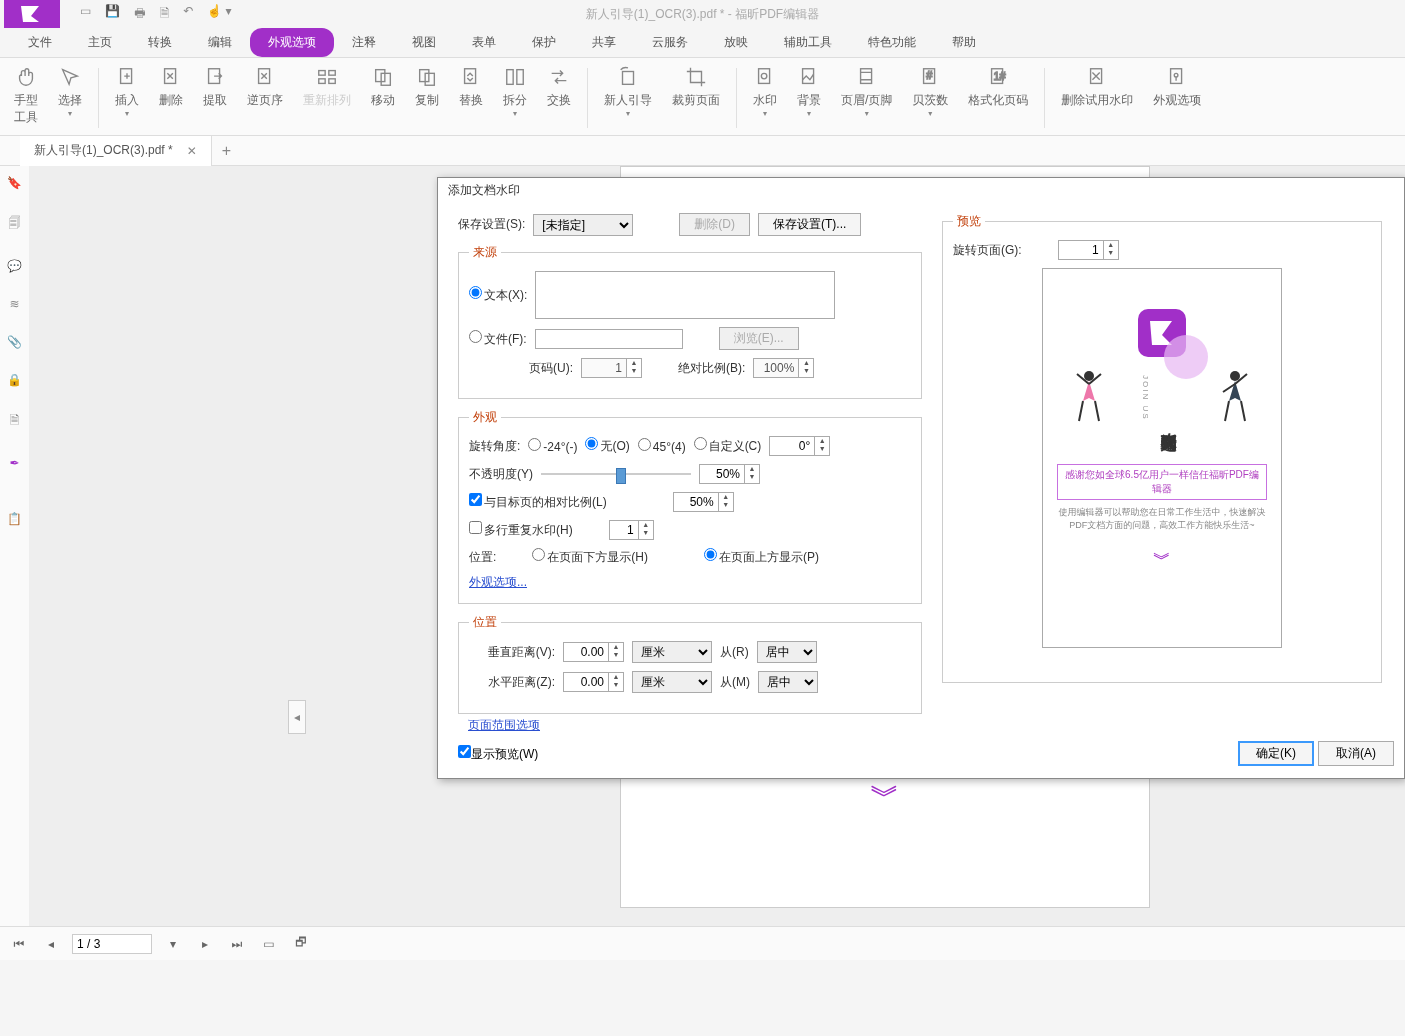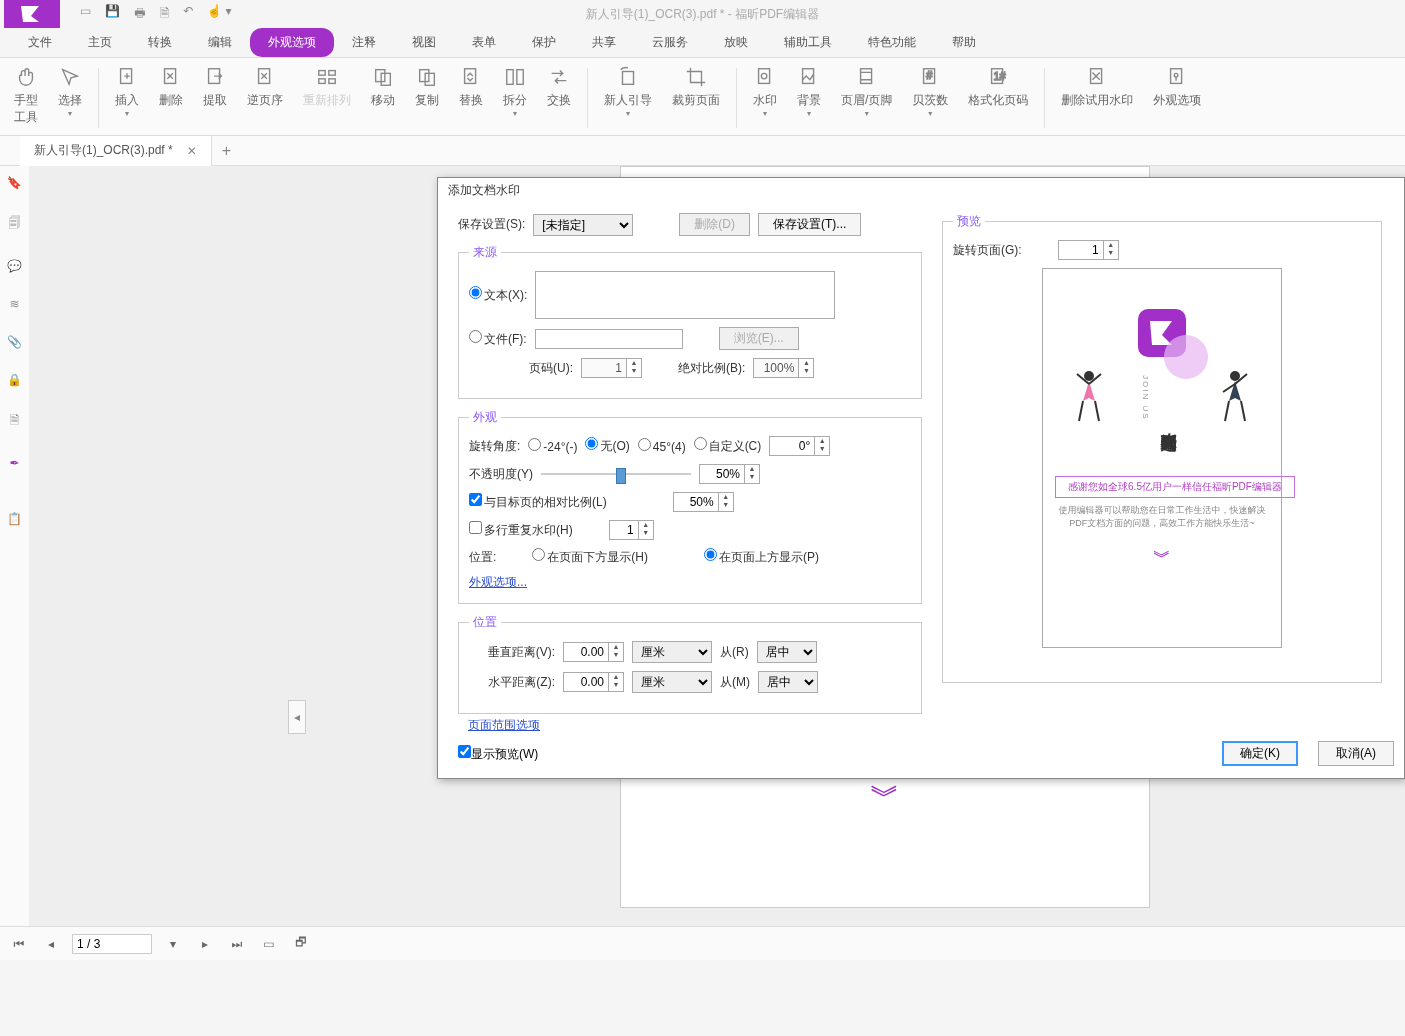--- a/index.html
+++ b/index.html
@@ -45,21 +45,21 @@
 .statusbar .sbtn { width: 22px; height: 22px; display: flex; align-items:center; justify-content:center; cursor:pointer; }
 
 
 .dialog { position: absolute; left: 437px; top: 177px; width: 968px; height: 602px; background: #fff; border: 1px solid #888; box-shadow: 2px 2px 8px rgba(0,0,0,0.3); }
 .dlg-title { padding: 4px 10px; font-size: 12px; color: #333; }
 .dlg-body { padding: 10px 20px; display: flex; gap: 20px; }
 .dlg-left { width: 464px; }
 .dlg-right { width: 440px; }
 
 fieldset { border: 1px solid #ccc; margin-bottom: 10px; padding: 10px 10px 12px 10px; position: relative; }
-legend { font-size: 12px; color: #8b5cf6; padding: 0 4px; background: #fff; }
+legend { font-size: 12px; color: #c2410c; padding: 0 4px; background: #fff; }
 .frow { display: flex; align-items: center; gap: 8px; margin-bottom: 8px; flex-wrap: wrap; }
 .frow label { font-size: 12px; color: #333; }
 .frow input[type=text], .frow select, .frow textarea { border: 1px solid #aaa; padding: 2px 4px; font-size: 12px; }
 .frow input[type=radio], .frow input[type=checkbox] { margin-right: 2px; }
 .num-input { display:inline-flex; border:1px solid #aaa; }
 .num-input input { border:none; width:44px; padding:2px 4px; text-align:right; }
 .num-input .spinners { display:flex; flex-direction:column; border-left:1px solid #aaa; }
 .num-input .spinners span { font-size:7px; width:14px; text-align:center; cursor:pointer; line-height:8px; color:#555; }
 button.btn { border: 1px solid #aaa; background: #f5f5f5; padding: 2px 14px; font-size: 12px; cursor: pointer; }
 button.btn:disabled { color: #aaa; background:#f0f0f0; }
@@ -74,21 +74,21 @@
 
 
 .preview-box { border: 1px solid #aaa; width: 240px; height: 380px; margin: 0 auto; background:#fff; position:relative; padding: 20px 12px; }
 .prev-logo { width: 48px; height: 48px; background:#a12fc8; margin: 20px auto 0 auto; border-radius: 10px; position:relative; }
 .prev-circle { width:44px; height:44px; background:#e7b7f2; border-radius:50%; position:absolute; right:-22px; bottom:-22px; opacity:0.7;}
 .prev-texts { text-align:center; margin-top: 18px; }
 .prev-big { font-size: 16px; font-weight:bold; writing-mode: vertical-rl; display:inline-block; margin: 0 4px; color:#333;}
 .prev-join { font-size: 8px; letter-spacing:2px; writing-mode: vertical-rl; display:inline-block; color:#999;}
 .prev-people { position:relative; height:0;}
 .prev-people svg { position:absolute; }
-.prev-banner { border: 1px solid #c770e0; color:#b040c0; padding: 3px 6px; font-size:10px; margin: 52px auto 6px auto; text-align:center; width: 240px;}
+.prev-banner { border: 1px solid #c770e0; color:#b040c0; padding: 3px 6px; font-size:10px; margin: 40px auto 6px auto; text-align:center; width: 210px;}
 .prev-desc { font-size:9px; color:#888; text-align:center; line-height:1.5; }
 .prev-arrow { text-align:center; margin-top:14px; color:#a12fc8; font-size:18px; }
 
 
 .bg-doc { position:absolute; left:590px; top:0; width:530px; height:742px; background:#fff; border:1px solid #ccc; }
 .bg-doc .arrows { position:absolute; bottom:90px; left:50%; transform:translateX(-50%); color:#a12fc8; font-size:30px; }
 
 
 .dlg-bottom { position:absolute; bottom: 12px; left: 20px; right: 10px; display:flex; align-items:center; justify-content:space-between; }
 .dlg-page-link { position:absolute; bottom: 44px; left: 30px; }
@@ -518,18 +518,18 @@
           <div class="prev-arrow">︾</div>
         </div>
       </fieldset>
     </div>
   </div>
 
   <span class="link dlg-page-link">页面范围选项</span>
 
   <div class="dlg-bottom">
     <label><input type="checkbox" checked="" style=""><span>显示预览(W)</span></label>
-    <div style="display:flex; gap:20px;">
+    <div style="display:flex; gap:4px;">
       <button class="btn primary" style="width:76px">确定(K)</button>
       <button class="btn" style="width:76px">取消(A)</button>
     </div>
   </div>
 </div>
 
 </body></html>

